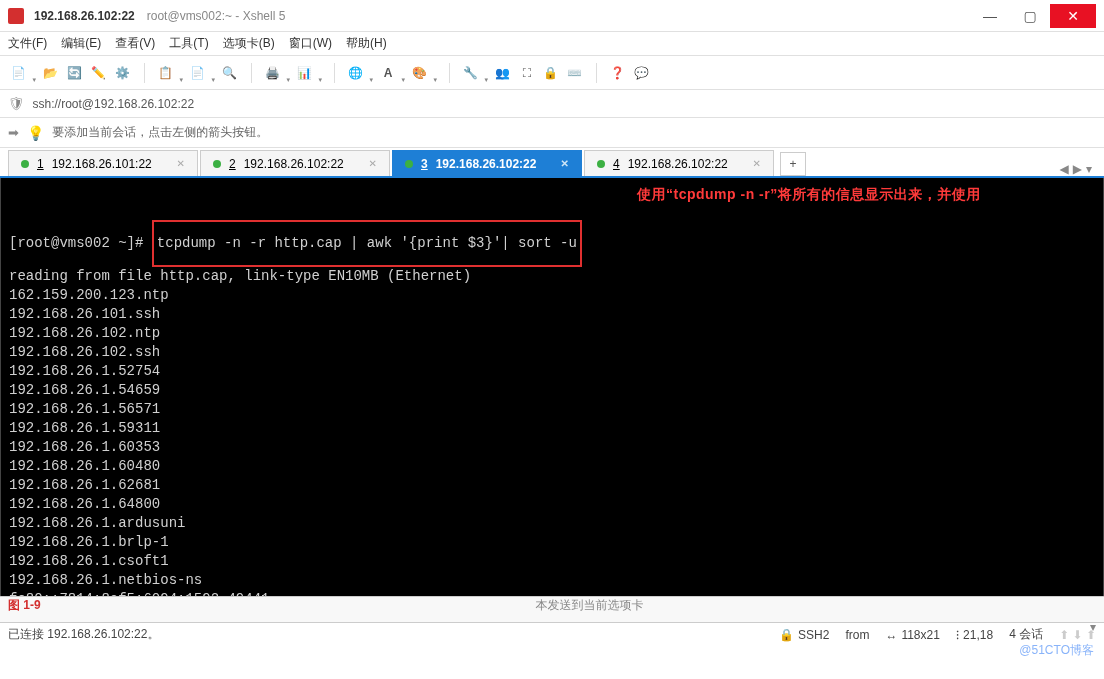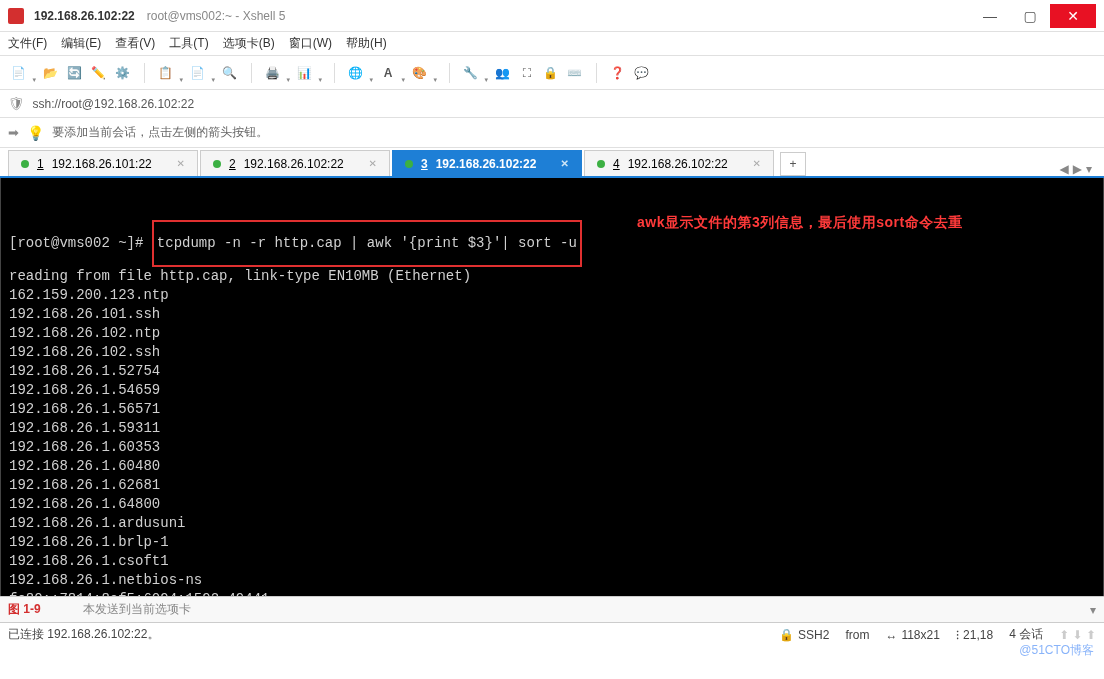--- a/index.html
+++ b/index.html
@@ -159,21 +159,21 @@
   </div>
   <div class="add-tab">+</div>
   <div class="tab-nav">
     <span>◀</span>
     <span>▶</span>
     <span>▾</span>
   </div>
 </div>
 
 <div class="terminal">
-<span class="annot annot2">awk显示文件的第3列信息，最后使用sort命令去重</span>
+<span class="annot annot1">使用“tcpdump -n -r”将所有的信息显示出来，并使用</span>
 <span class="prompt">[root@vms002 ~]# </span><span class="cmd-box">tcpdump -n -r http.cap | awk '{print $3}'| sort -u</span>
 <span>reading from file http.cap, link-type EN10MB (Ethernet)</span>
 <div id="term-out">162.159.200.123.ntp
 192.168.26.101.ssh
 192.168.26.102.ntp
 192.168.26.102.ssh
 192.168.26.1.52754
 192.168.26.1.54659
 192.168.26.1.56571
 192.168.26.1.59311
@@ -183,21 +183,21 @@
 192.168.26.1.64800
 192.168.26.1.ardusuni
 192.168.26.1.brlp-1
 192.168.26.1.csoft1
 192.168.26.1.netbios-ns
 fe80::7814:8cf5:6094:1592.49441
 fe80::7814:8cf5:6094:1592.55228
 fe80::7814:8cf5:6094:1592.55448</div>
 </div>
 
-<div class="composebar" style="position:relative;">
+<div class="composebar" style="position:relative;flex-direction:column;">
   <span class="fig-label">图 1-9</span>
   <span style="margin-left:75px;">本发送到当前选项卡</span>
   <span class="compose-arrow">▾</span>
 </div>
 
 <div class="statusbar">
   <span>已连接 192.168.26.102:22。</span>
   <span class="spacer"></span>
   <span class="status-item">🔒 <span>SSH2</span></span>
   <span class="status-item">from</span>

